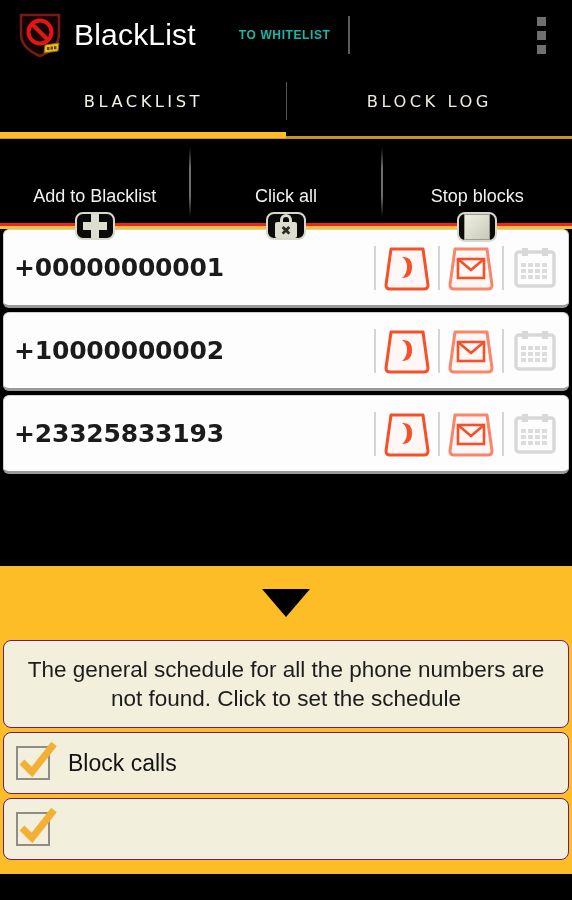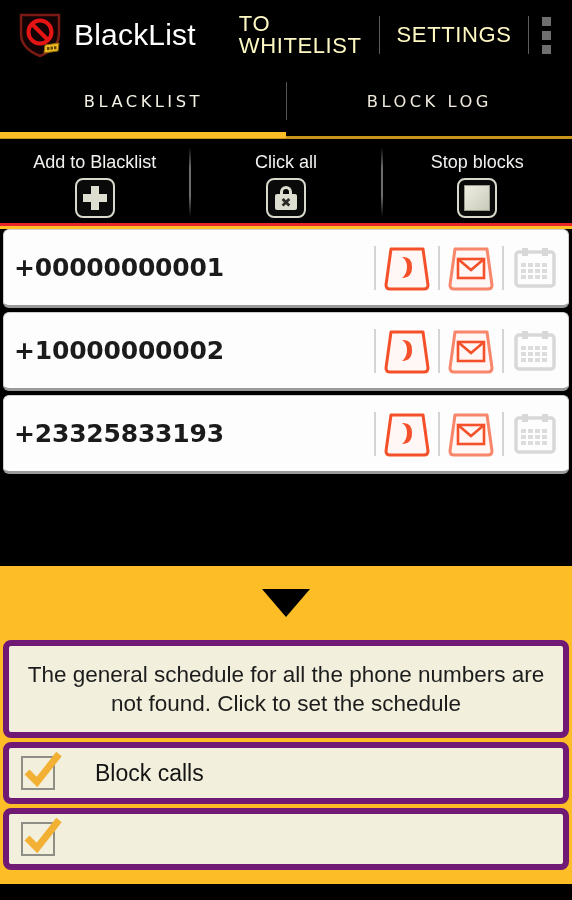--- a/index.html
+++ b/index.html
@@ -8,21 +8,21 @@
     background:#000;
     font-family:"Liberation Sans", sans-serif;
     -webkit-font-smoothing:antialiased;
   }
   #app{position:relative;width:572px;height:836px;background:#000;}
 
   
   .actionbar{height:70px;display:flex;align-items:center;padding:0 0 0 18px;background:#000;}
   .app-icon{width:44px;height:46px;position:relative;flex:0 0 auto;margin-right:12px;}
   .app-title{color:#fff;font-size:30px;font-weight:400;letter-spacing:.2px;margin-right:26px;line-height:1;}
-  .ab-item{color:#fef9c3;font-size:22px;font-weight:normal;letter-spacing:.6px;padding:0 17px;line-height:1;}
+  .ab-item{color:#14b8a6;font-size:12px;font-weight:bold;letter-spacing:.6px;padding:0 17px;line-height:1;}
   .ab-sep{width:1px;height:38px;background:#5c5c5c;flex:0 0 auto;}
   .ab-spacer{flex:1 1 auto;}
   .kebab{width:46px;height:56px;display:flex;flex-direction:column;align-items:center;justify-content:center;gap:5px;margin-right:8px;}
   .kebab i{display:block;width:9px;height:9px;background:#6f6f6f;}
 
   
   .tabs{height:62px;display:flex;background:#000;position:relative;}
   .tab{flex:1 1 0;display:flex;align-items:center;justify-content:center;position:relative;}
   .tab .lbl{
     color:#f3f0e4;font-size:16px;letter-spacing:3.4px;
@@ -30,21 +30,21 @@
     transform:scaleX(1.02);
   }
   .tab.inactive .lbl{color:#efeadd;}
   .tab-div{position:absolute;left:50%;top:12px;width:1px;height:38px;background:#555;}
   .tab-underline{height:6px;display:flex;}
   .tab-underline .on{flex:1 1 0;background:#fcbd26;}
   .tab-underline .off{flex:1 1 0;background:#000;border-bottom:2px solid #c8941a;}
 
   
   .actionrow{height:84px;display:flex;background:#000;border-top:1px solid #c8941a;}
-  .act{flex:1 1 0;display:flex;flex-direction:column;align-items:center;justify-content:flex-start;padding-top:14px;position:relative;}
+  .act{flex:1 1 0;display:flex;flex-direction:column;align-items:center;justify-content:flex-start;padding-top:0;position:relative;margin-top:48px;}
   .act .cap{color:#f1f1ef;font-size:18px;line-height:1;margin-bottom:7px;}
   .act-sep{width:2px;align-self:stretch;margin:8px 0 6px;background:linear-gradient(to bottom,#000,#6d6d6d 30%,#6d6d6d 70%,#000);}
   .ibox{
     width:40px;height:40px;border-radius:8px;
     border:2px solid #d9d8cc;background:#0a0a0a;
     display:flex;align-items:center;justify-content:center;box-sizing:border-box;
   }
   .plus{position:relative;width:24px;height:24px;}
   .plus:before,.plus:after{content:"";position:absolute;background:#ddddd0;}
   .plus:before{left:8px;top:0;width:8px;height:24px;}
@@ -86,30 +86,30 @@
   
   .blackfill{background:#000;}
 
   
   .orangepanel{background:#fcbd26;height:74px;display:flex;align-items:center;justify-content:center;}
   .caret{width:0;height:0;border-left:24px solid transparent;border-right:24px solid transparent;border-top:28px solid #000;}
 
   
   .cardwrap{background:#fcbd26;padding:0 3px 4px;}
   .card{
-    background:#f2f0dd;border:6px solid #701a75;border-radius:8px;
+    background:#f2f0dd;border:1px solid #701a75;border-radius:8px;
     box-sizing:border-box;margin-bottom:4px;
   }
   .card.sched{padding:14px 18px;text-align:center;}
   .card.sched .t{color:#1c1c1c;font-size:22.5px;line-height:29px;}
   .card.chk{height:62px;display:flex;align-items:center;padding-left:12px;}
   .cbox{position:relative;width:34px;height:34px;flex:0 0 auto;margin-right:18px;}
   .cbox .sq{position:absolute;left:0;top:0;width:34px;height:34px;border:2px solid #8e8e86;background:#f2f0dd;box-sizing:border-box;}
   .cbox svg{position:absolute;left:-2px;top:-8px;}
-  .chk-lbl{color:#141414;font-size:23px;margin-left:22px;}
+  .chk-lbl{color:#141414;font-size:23px;}
   .bottomrule{height:6px;background:#fcbd26;}
 </style>
 </head>
 <body>
 
 <div id="app">
 
   <div class="actionbar">
 
     <div class="app-icon">
@@ -123,21 +123,20 @@
             <rect x="32.5" y="34.6" width="2.4" height="3"></rect>
             <rect x="36" y="34.2" width="2.4" height="3"></rect>
           </g>
       </svg>
     </div>
 
     <div class="app-title">BlackList</div>
 
     <div class="ab-item">TO WHITELIST</div>
     <div class="ab-sep"></div>
-    <div class="ab-item">SETTINGS</div>
     <div class="ab-sep"></div>
     <div class="ab-spacer"></div>
     <div class="kebab">
         <i></i>
         <i></i>
         <i></i>
       </div>
   </div>
 
   <div class="tabs">

